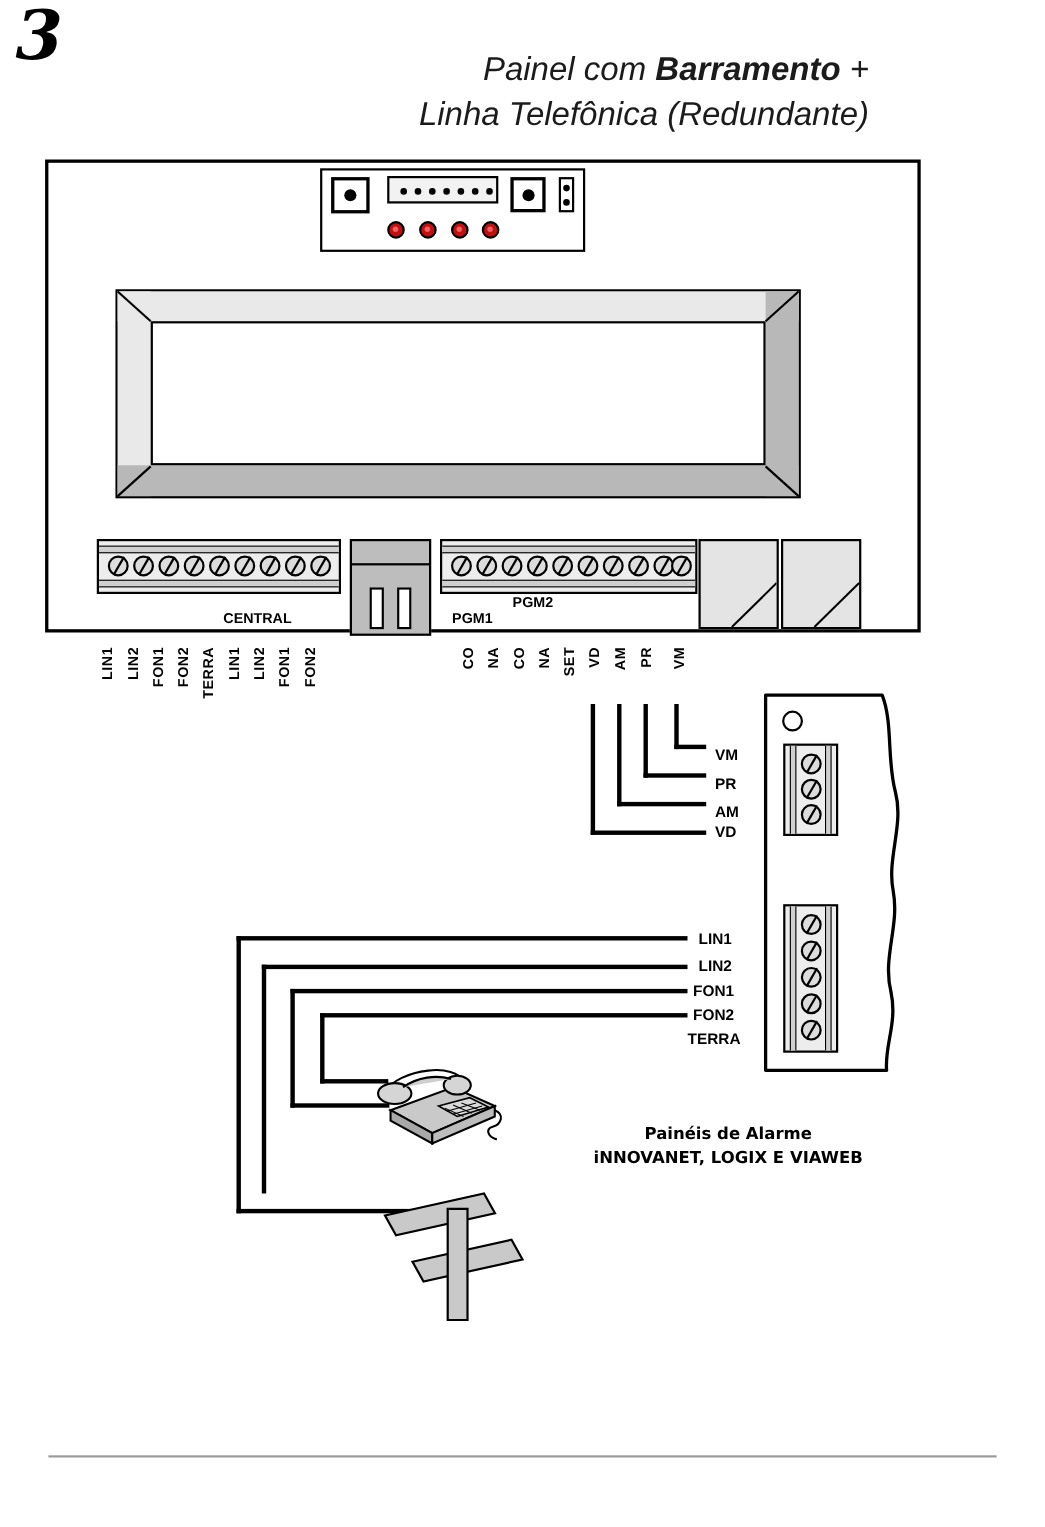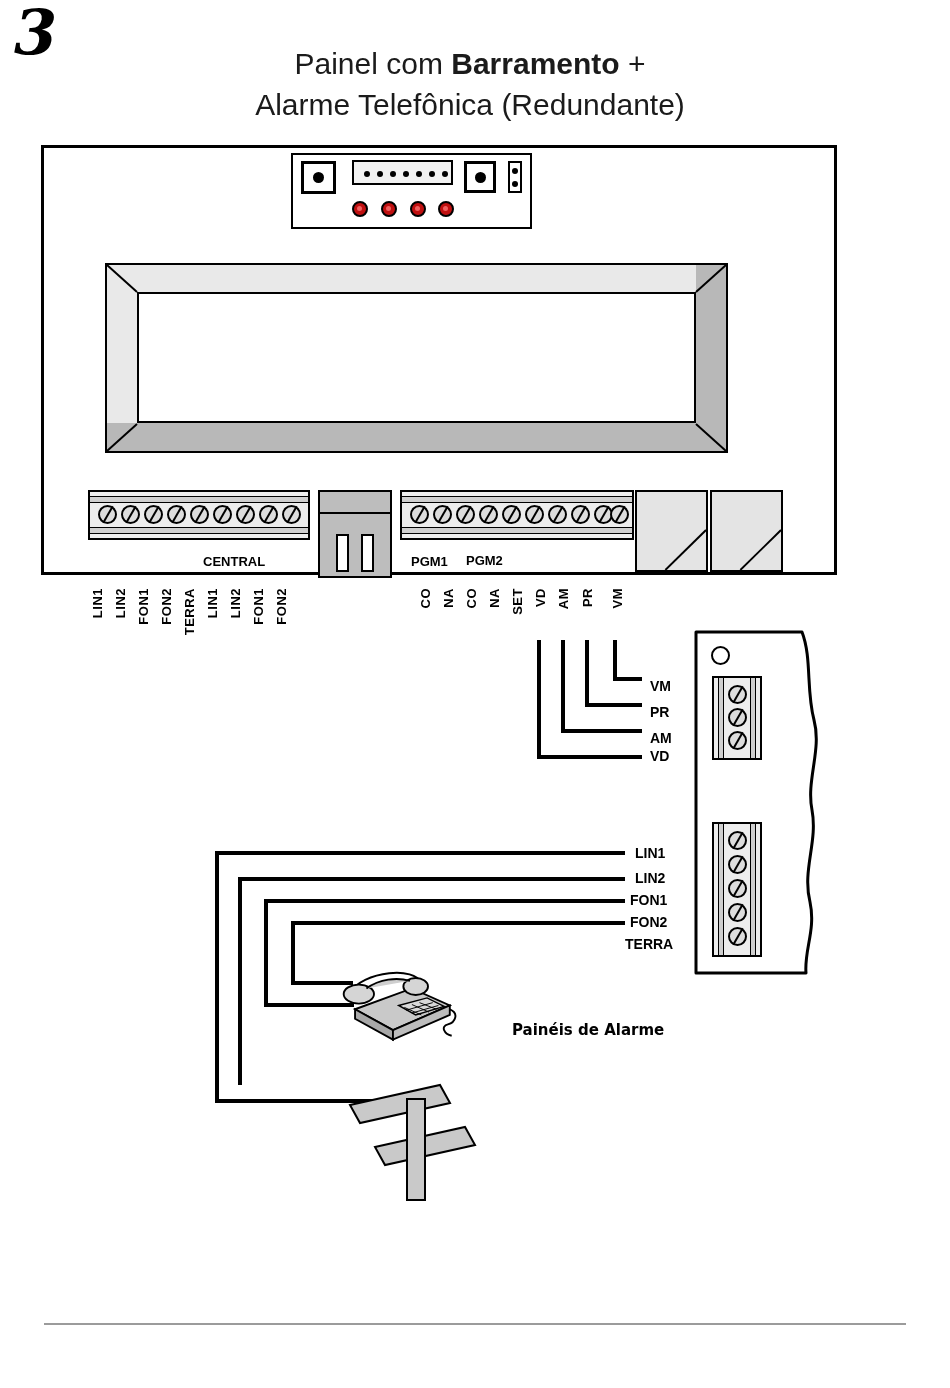--- a/index.html
+++ b/index.html
@@ -29,24 +29,25 @@
     font-weight: bold;
     font-style: italic;
     line-height: 1;
     color: #000;
   }
   #title-block {
     position: absolute;
     left: 150px;
     top: 44px;
     width: 640px;
-    text-align: center;
+    text-align: right;
     font-size: 30px;
     line-height: 1.35;
     color: #1b1b1b;
+    font-style: italic;
   }
   #title-block .bold { font-weight: bold; }
 
   
   #panel-box {
     position: absolute;
     left: 41px;
     top: 145px;
     width: 796px;
     height: 430px;
@@ -315,20 +316,21 @@
   }
   #dev-strip-top { left: 712px; top: 676px; width: 50px; height: 84px; }
   #dev-strip-bot { left: 712px; top: 822px; width: 50px; height: 135px; }
 
   
   #device-caption {
     position: absolute;
     left: 512px;
     top: 1020px;
     width: 300px;
+    text-align: center;
     font-family: "DejaVu Sans", sans-serif;
     font-size: 15px;
     font-weight: bold;
     line-height: 1.45;
     color: #000;
   }
 
   
   #phone {
     position: absolute;
@@ -352,21 +354,21 @@
 <body>
 
 <div id="page">
 
   <div id="step-number">3</div>
 
   <div id="title-block">
     <div>
       <span>Painel com </span><span class="bold">Barramento</span><span> +</span>
     </div>
-    <div>Alarme Telefônica (Redundante)</div>
+    <div>Linha Telefônica (Redundante)</div>
   </div>
 
   <div id="panel-box"></div>
 
   <div id="top-module"></div>
   <div id="tm-sq1">
       <span class="dot"></span>
     </div>
   <div id="tm-conn">
     <span class="pin" style="left:10px"></span>
@@ -470,21 +472,21 @@
         <span class="slot"></span>
       </div>
     <div class="screw" style="left:192px">
         <span class="slot"></span>
       </div>
     <div class="screw" style="left:208px">
         <span class="slot"></span>
       </div>
   </div>
   <div class="strip-label" style="left:411px; top:554px;">PGM1</div>
-  <div class="strip-label" style="left:466px; top:553px;">PGM2</div>
+  <div class="strip-label" style="left:466px; top:540px;">PGM2</div>
 
   <div class="grey-block" id="grey-b1">
     <svg class="diag" viewBox="0 0 73 82" preserveAspectRatio="none">
       <line x1="30" y1="82" x2="73" y2="40" stroke="#000" stroke-width="2"></line>
     </svg>
   </div>
   <div class="grey-block" id="grey-b2">
     <svg class="diag" viewBox="0 0 73 82" preserveAspectRatio="none">
       <line x1="30" y1="82" x2="73" y2="40" stroke="#000" stroke-width="2"></line>
     </svg>
@@ -612,17 +614,18 @@
   </svg>
 
   <svg style="position:absolute;left:345px;top:1075px;width:170px;height:130px;">
     <polygon points="5,30 95,10 105,28 15,48" fill="#c9c9c9" stroke="#000" stroke-width="2"></polygon>
     <polygon points="30,72 120,52 130,70 40,90" fill="#c9c9c9" stroke="#000" stroke-width="2"></polygon>
     <polygon points="62,24 80,24 80,125 62,125" fill="#c9c9c9" stroke="#000" stroke-width="2"></polygon>
   </svg>
 
   <div id="device-caption">
     <div>Painéis de Alarme</div>
+    <div>iNNOVANET, LOGIX E VIAWEB</div>
   </div>
 
   <div id="bottom-rule"></div>
 
 </div>
 
 </body></html>

